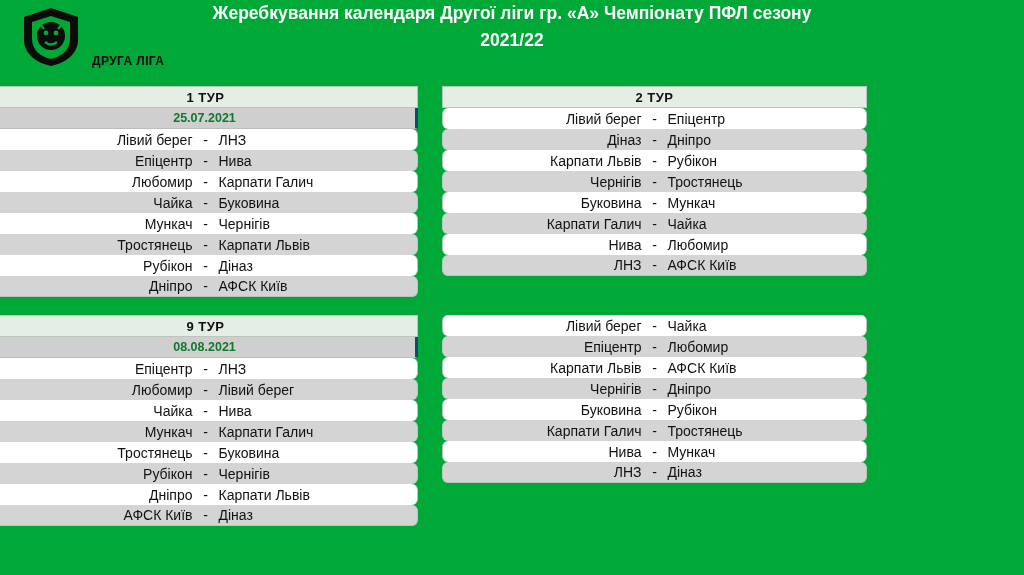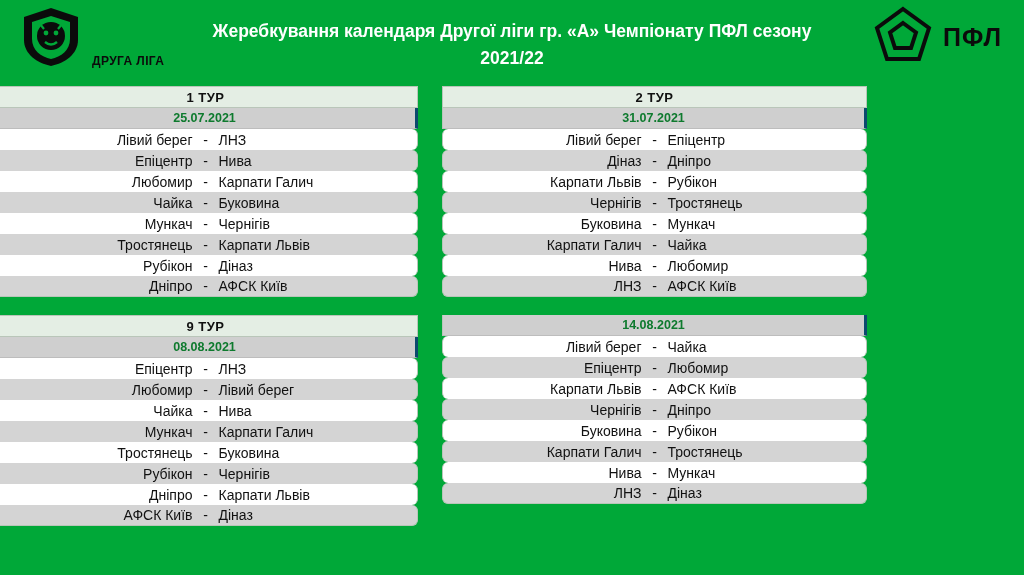--- a/index.html
+++ b/index.html
@@ -47,21 +47,20 @@
     gap: 10px;
   }
   .logo-right .mark { width: 60px; height: 62px; }
   .logo-right .caption {
     color: #0b0b0b;
     font-size: 25px;
     font-weight: bold;
     letter-spacing: 1px;
   }
   .title {
-    margin-top: 18px;
     width: 660px;
     text-align: center;
     color: #ffffff;
     font-size: 17.5px;
     font-weight: bold;
     line-height: 1.55;
   }
   
   .rounds {
     position: absolute;
@@ -135,29 +134,20 @@
           <circle cx="38" cy="27" r="2.4" fill="#00a838"></circle>
           <path d="M27 36 Q33 41 39 36" stroke="#00a838" stroke-width="2.4" fill="none"></path>
           <path d="M22 18 L26 23 M44 18 L40 23" stroke="#00a838" stroke-width="2.2" fill="none"></path>
         </svg>
       </span>
       <span class="caption">ДРУГА ЛІГА</span>
     </div>
 
     <div class="title">Жеребкування  календаря Другої ліги гр. «А» Чемпіонату ПФЛ сезону 2021/22</div>
 
-    <div class="logo-right">
-      <span class="mark">
-        <svg viewBox="0 0 60 62" width="60" height="62" aria-hidden="true">
-          <path d="M30 3 L56 22 L46 53 L14 53 L4 22 Z" fill="none" stroke="#0b0b0b" stroke-width="4"></path>
-          <path d="M30 17 L43 26.5 L38 42 L22 42 L17 26.5 Z" fill="none" stroke="#0b0b0b" stroke-width="4"></path>
-        </svg>
-      </span>
-      <span class="caption">ПФЛ</span>
-    </div>
 
   </div>
 
   <div class="rounds">
 
     <div class="round">
       <div class="round-head">1 ТУР</div>
       <div class="round-date">25.07.2021</div>
       <div class="round-body">
         <div class="match">
@@ -198,21 +188,20 @@
         <div class="match">
           <span class="home">Дніпро</span>
           <span class="dash">-</span>
           <span class="away">АФСК Київ</span>
         </div>
       </div>
     </div>
 
     <div class="round">
       <div class="round-head">2 ТУР</div>
-      <div class="round-date">31.07.2021</div>
       <div class="round-body">
         <div class="match">
           <span class="home">Лівий берег</span>
           <span class="dash">-</span>
           <span class="away">Епіцентр</span>
         </div>
         <div class="match">
           <span class="home">Діназ</span>
           <span class="dash">-</span>
           <span class="away">Дніпро</span>
@@ -291,21 +280,20 @@
         </div>
         <div class="match">
           <span class="home">АФСК Київ</span>
           <span class="dash">-</span>
           <span class="away">Діназ</span>
         </div>
       </div>
     </div>
 
     <div class="round">
-      <div class="round-date">14.08.2021</div>
       <div class="round-body">
         <div class="match">
           <span class="home">Лівий берег</span>
           <span class="dash">-</span>
           <span class="away">Чайка</span>
         </div>
         <div class="match">
           <span class="home">Епіцентр</span>
           <span class="dash">-</span>
           <span class="away">Любомир</span>

